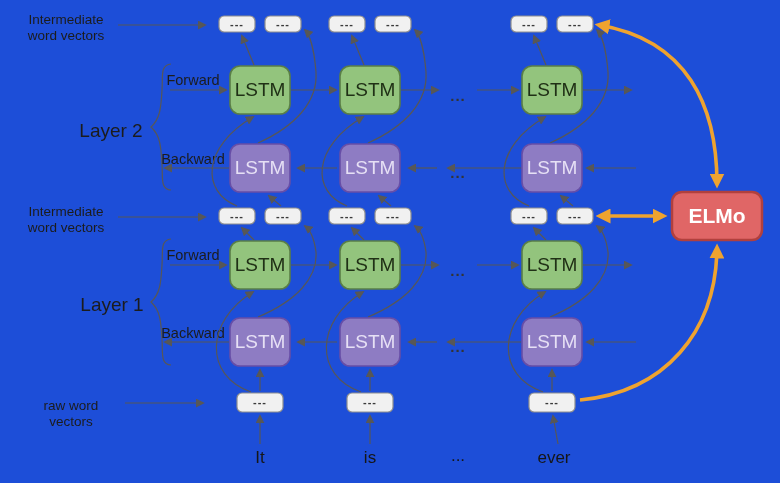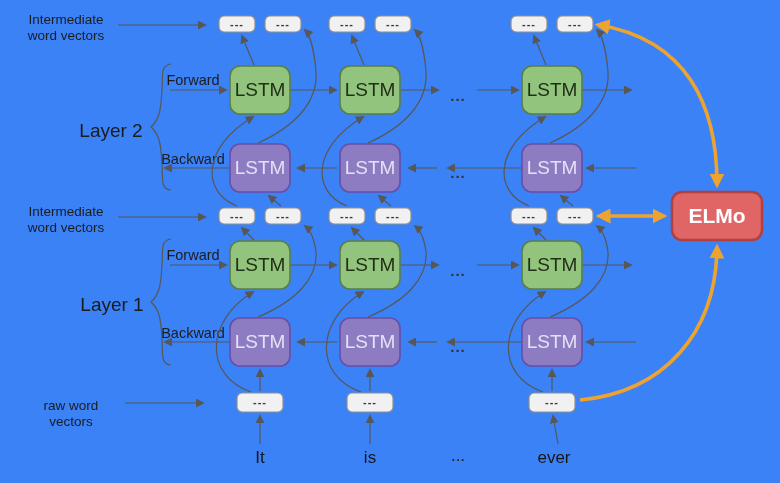--- a/index.html
+++ b/index.html
@@ -1,17 +1,17 @@
 <!DOCTYPE html>
 <html style="--forward_fill: #93c47d; --forward_border: #5a7e47; --backward_fill: #8e7cc3; --backward_border: #674ea7; --vector_fill: #f1f1f1; --vector_border: #8f8f8f; --elmo_fill: #e06666; --elmo_border: #b1403e; --orange: #efa32f; --line: #575757;"><head>
 <meta charset="utf-8">
 <style>
   html,body{margin:0;padding:0;background:#fff;}
   .stage{
-    position:relative;width:780px;height:483px;background:#3b82f6;overflow:hidden;
+    position:relative;width:780px;height:483px;background:#1d4ed8;overflow:hidden;
     font-family:"Liberation Sans", sans-serif;
   }
   svg text{font-family:"Liberation Sans", sans-serif;}
   .lstm-rect{stroke-width:1.6;}
   .lstm-fwd{fill:var(--forward_fill);stroke:var(--forward_border);}
   .lstm-bwd{fill:var(--backward_fill);stroke:var(--backward_border);}
   .lstm-label{font-size:19px;text-anchor:middle;}
   .lstm-label-fwd{fill:#203016;}
   .lstm-label-bwd{fill:#e6e0f5;}
   .vec-rect{fill:var(--vector_fill);stroke:var(--vector_border);stroke-width:1.2;}

